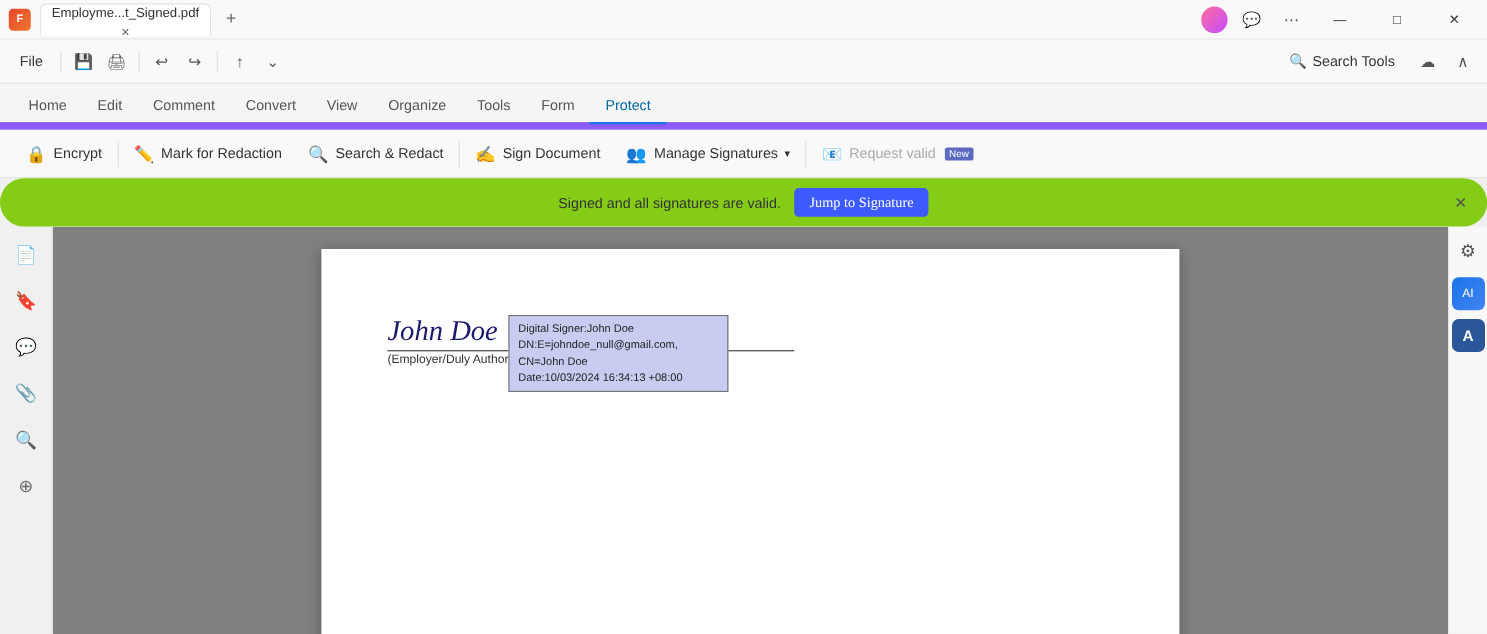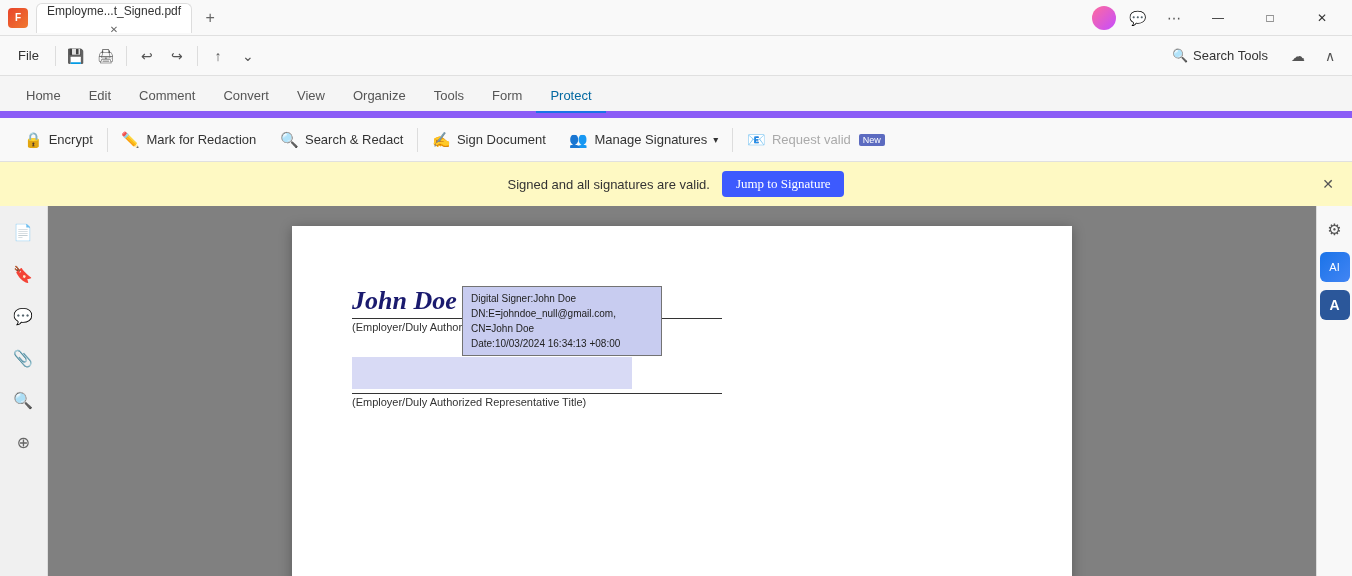--- a/index.html
+++ b/index.html
@@ -120,28 +120,29 @@
       padding: 6px 12px; font-size: 13px; color: #333;
       cursor: pointer; border-radius: 4px; white-space: nowrap;
     }
     .ribbon-item.disabled { color: #aaa; cursor: default; }
     .ribbon-sep { width: 1px; height: 24px; background: #ddd; margin: 0 2px; }
     .ribbon-icon { font-size: 15px; }
 
     
     .notif-bar {
       height: 44px;
-      background: #fef9c3;
+      background: #84cc16;
       display: flex;
       align-items: center;
       justify-content: center;
       gap: 12px;
       font-size: 13px;
       color: #333;
       position: relative;
+      border-radius: 22px;
     }
     .notif-close {
       position: absolute; right: 12px;
       width: 24px; height: 24px; border-radius: 50%;
       display: flex; align-items: center; justify-content: center;
       cursor: pointer; font-size: 14px; color: #555;
     }
     .jump-btn {
       background: #3d5afe;
       color: white;
@@ -230,21 +231,20 @@
       position: relative;
       margin-bottom: 24px;
     }
     .sig-name {
       font-family: 'Times New Roman', serif;
       font-size: 26px;
       color: #1a1a6e;
       font-style: italic;
       display: inline-block;
       position: relative;
-      font-weight: bold;
     }
     .sig-tooltip {
       position: absolute;
       top: 0; left: 110px;
       background: #c8ccf0;
       border: 1px solid #737373;
       padding: 4px 8px;
       font-size: 10px;
       color: #222;
       line-height: 1.5;
@@ -394,25 +394,20 @@
               <div>DN:E=johndoe_null@gmail.com,</div>
               <div>CN=John Doe</div>
               <div>Date:10/03/2024 16:34:13 +08:00</div>
             </div>
           </div>
           <div class="sig-line"></div>
           <div class="sig-label">(Employer/Duly Authorized Representative Signature)</div>
         </div>
 
 
-        <div class="sig-block">
-          <div class="sig-field"></div>
-          <div class="field-line"></div>
-          <div class="field-label">(Employer/Duly Authorized Representative Title)</div>
-        </div>
 
       </div>
     </div>
   </div>
 
   <div class="right-sidebar">
     <div class="right-btn" style="font-size:16px;color:#555;">⚙</div>
     <div class="right-btn ai">AI</div>
     <div class="right-btn word" style="font-size:14px;">A</div>
   </div>

